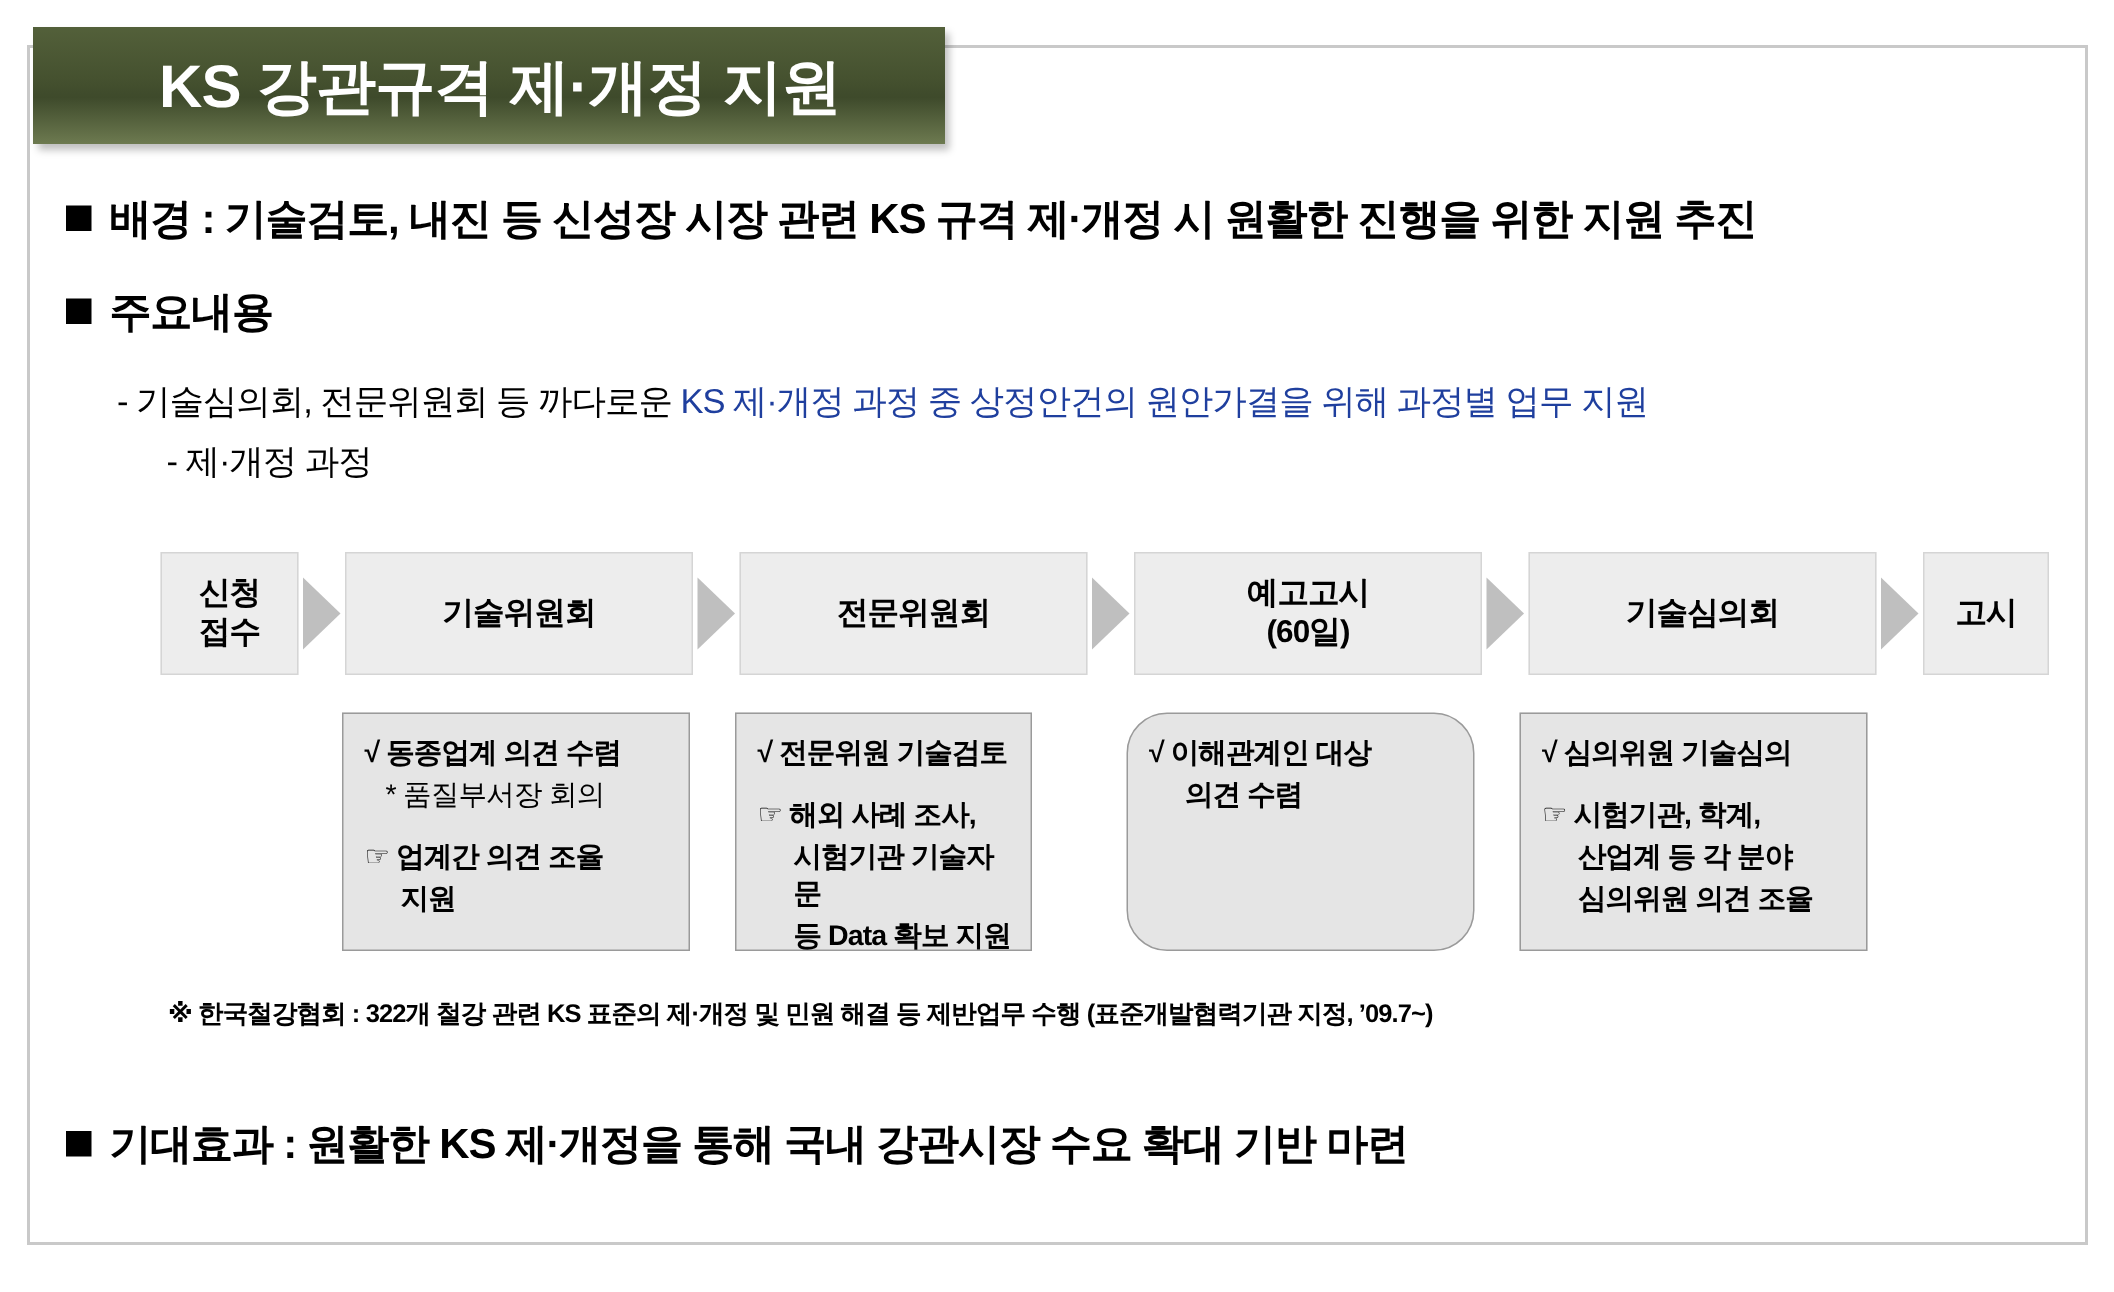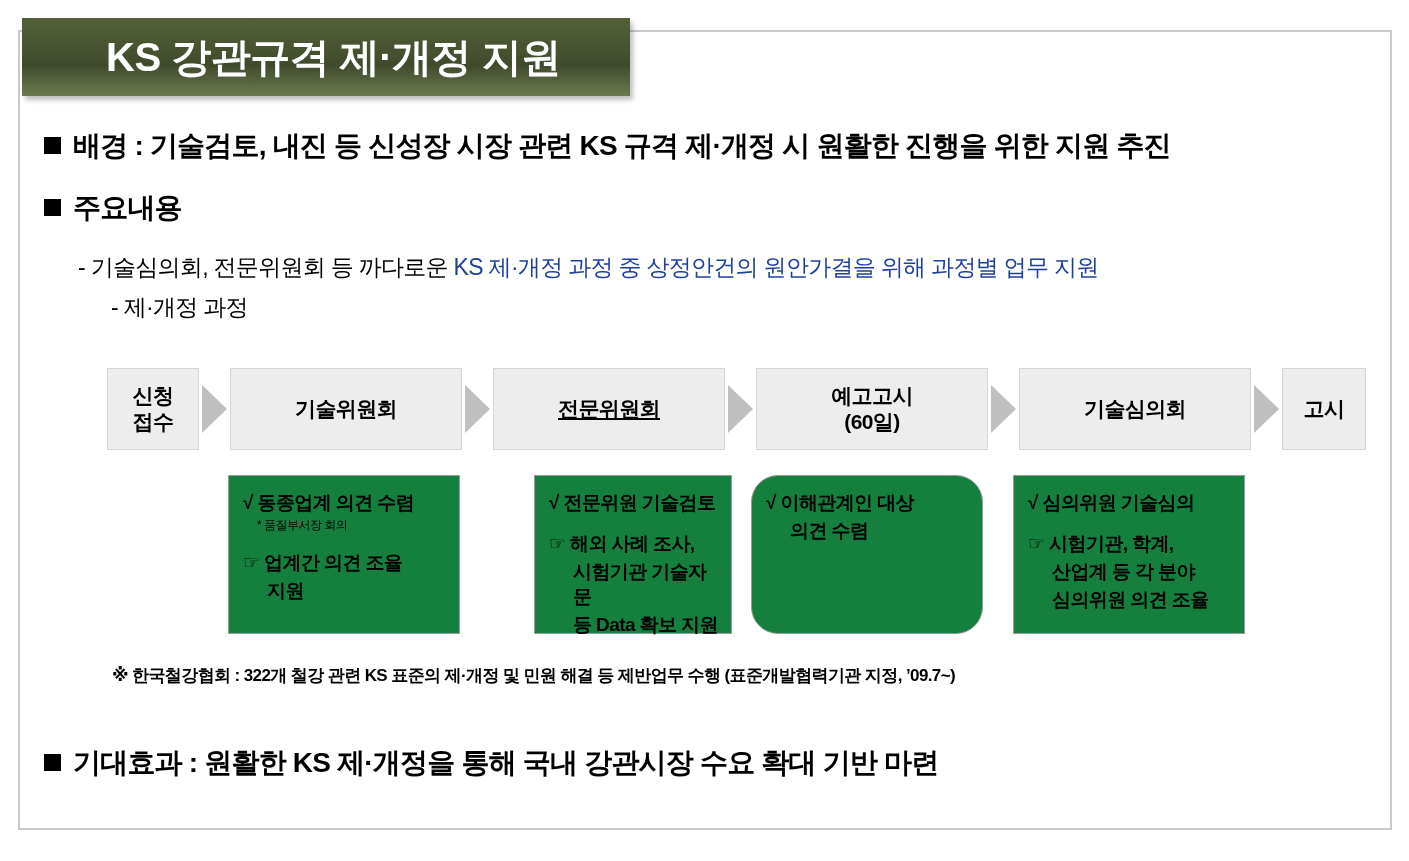--- a/index.html
+++ b/index.html
@@ -118,33 +118,33 @@
     width: 0;
     height: 0;
     border-top: 24px solid transparent;
     border-bottom: 24px solid transparent;
     border-left: 25px solid #bfbfbf;
   }
   
   .detail {
     position: absolute;
     top: 475px;
-    background: #15803d;
+    background: #e5e5e5;
     border: 1px solid #9a9a9a;
     box-sizing: border-box;
     height: 159px;
     padding: 14px 12px 0 14px;
     font-size: 19px;
     font-weight: bold;
     letter-spacing: -0.6px;
     line-height: 1.32;
   }
   .detail .sub {
     font-weight: normal;
-    font-size: 12px;
+    font-size: 19px;
     letter-spacing: -0.5px;
   }
   .detail .ln { margin-bottom: 3px; }
   .detail .gap { height: 13px; }
 
   .note {
     position: absolute;
     left: 112px;
     top: 664px;
     width: 1180px;
@@ -182,21 +182,21 @@
   <div class="flow">
     <div class="step" style="left:0px; width:92px;">
       <span style="white-space:pre-line">신청
 접수</span>
     </div>
     <div class="arrow" style="left:95px;"></div>
     <div class="step" style="left:123px; width:232px;">
       <span style="white-space:pre-line">기술위원회</span>
     </div>
     <div class="arrow" style="left:358px;"></div>
-    <div class="step" style="left:386px; width:232px;text-decoration:underline;">
+    <div class="step" style="left:386px; width:232px;">
       <span style="white-space:pre-line">전문위원회</span>
     </div>
     <div class="arrow" style="left:621px;"></div>
     <div class="step" style="left:649px; width:232px;">
       <span style="white-space:pre-line">예고고시
 (60일)</span>
     </div>
     <div class="arrow" style="left:884px;"></div>
     <div class="step" style="left:912px; width:232px;">
       <span style="white-space:pre-line">기술심의회</span>
@@ -208,21 +208,21 @@
   </div>
 
   <div class="detail" style="left:228px; width:232px;">
     <div class="ln">√ 동종업계 의견 수렴</div>
     <div class="sub ln" style="padding-left:14px;">* 품질부서장 회의</div>
     <div class="gap"></div>
     <div class="ln">☞ 업계간 의견 조율</div>
     <div class="ln" style="padding-left:24px;">지원</div>
   </div>
 
-  <div class="detail" style="left:490px; width:198px;margin-left:44px;">
+  <div class="detail" style="left:490px; width:198px;">
     <div class="ln">√ 전문위원 기술검토</div>
     <div class="gap"></div>
     <div class="ln">☞ 해외 사례 조사,</div>
     <div class="ln" style="padding-left:24px;">시험기관 기술자문</div>
     <div class="ln" style="padding-left:24px;">등 Data 확보 지원</div>
   </div>
 
   <div class="detail" style="left:751px; width:232px;border-radius:27px;">
     <div class="ln">√ 이해관계인 대상</div>
     <div class="ln" style="padding-left:24px;">의견 수렴</div>

